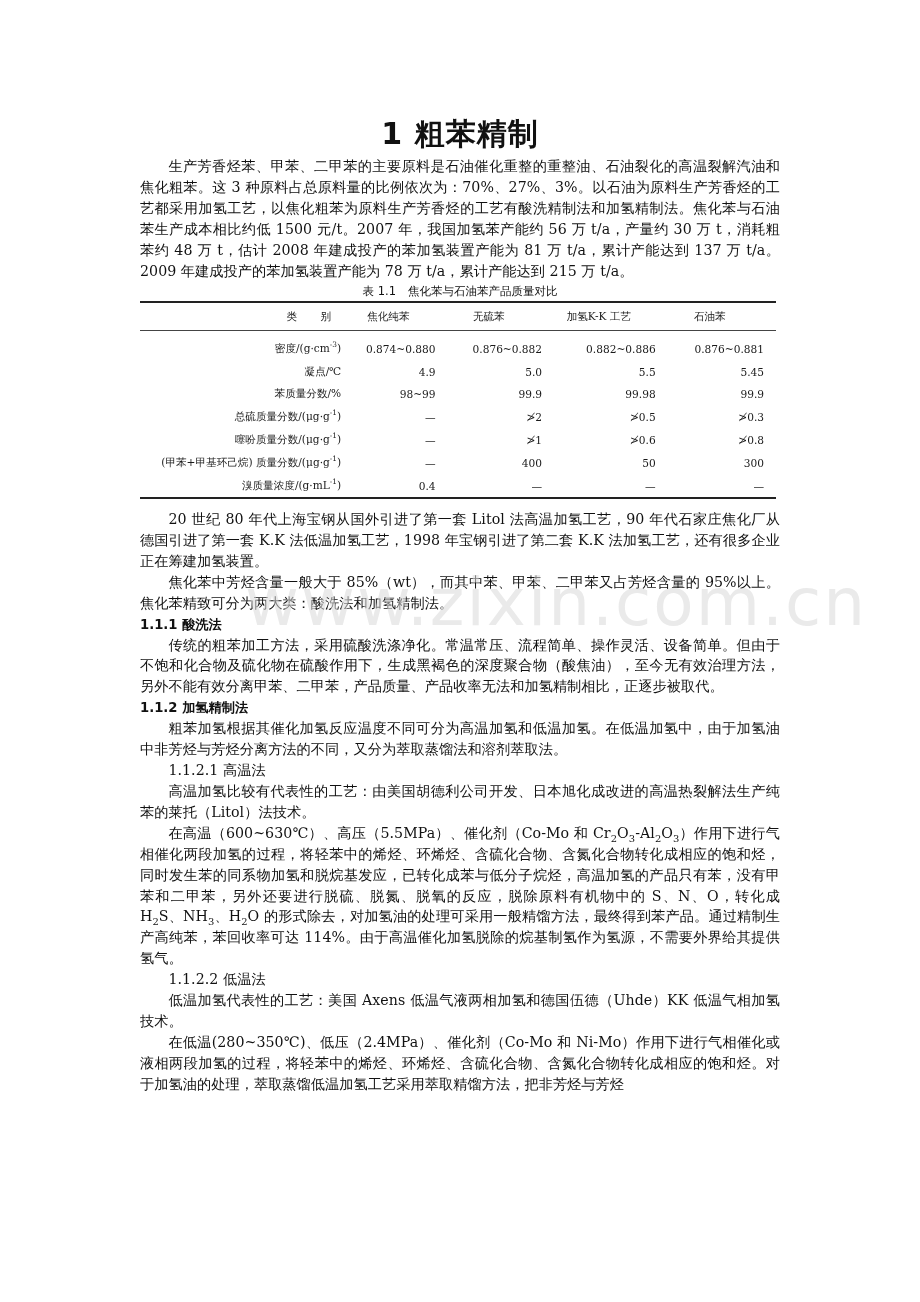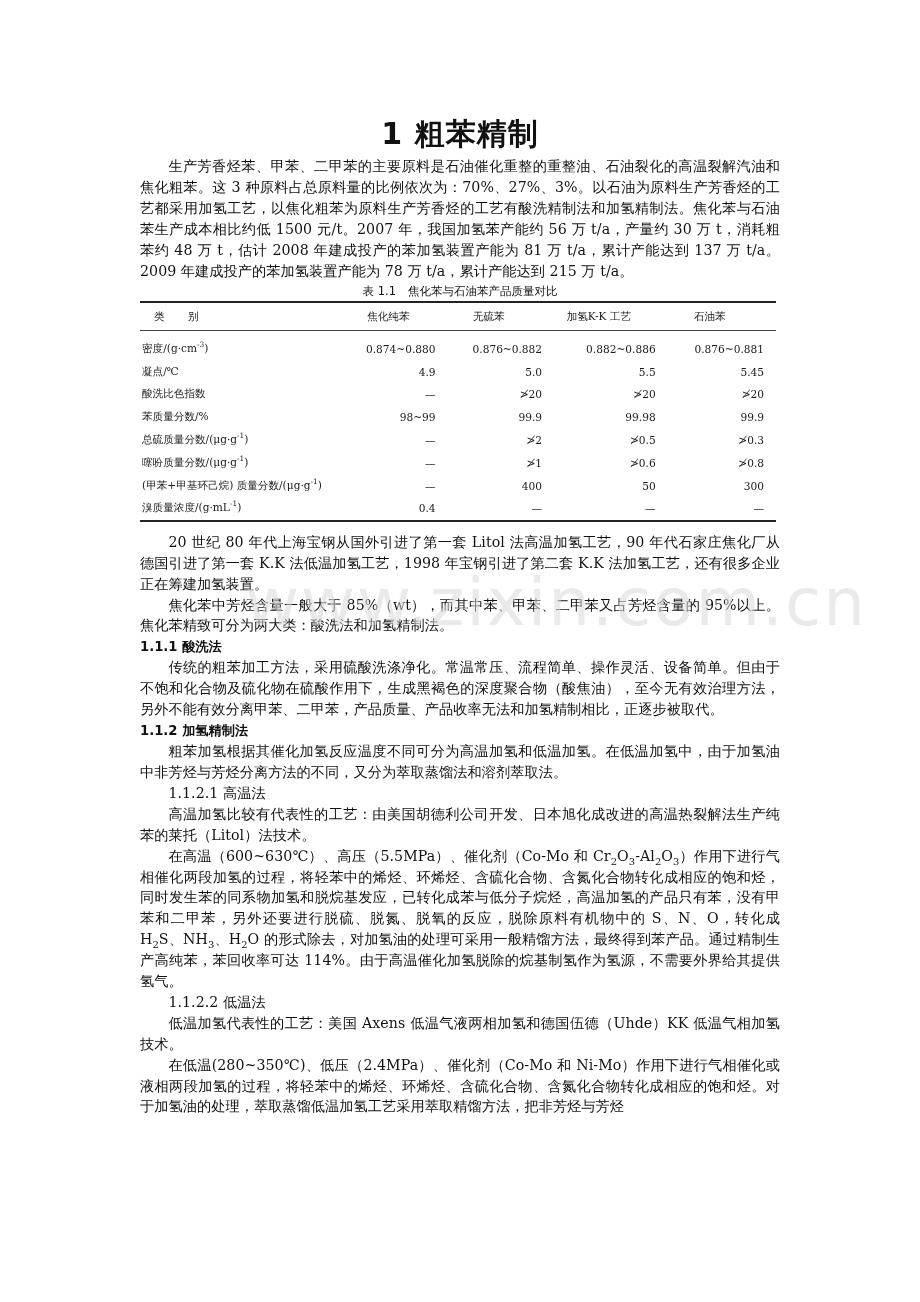--- a/index.html
+++ b/index.html
@@ -82,22 +82,22 @@
       font-weight: normal;
       height: 27px;
       text-align: center;
       padding: 0;
     }
     table.q td {
       height: 22.8px;
       padding: 0;
       text-align: right;
     }
-    table.q th.c0 { width: 190px; text-align: left; padding-left: 14px; letter-spacing: 10px; }
-    table.q td.c0 { text-align: left; padding-left: 2px; white-space: nowrap; }
+    table.q th.c0 { width: 190px; text-align: right; padding-left: 14px; letter-spacing: 10px; }
+    table.q td.c0 { text-align: right; padding-left: 2px; white-space: nowrap; }
     table.q .c1 { width: 98px; }
     table.q .c2 { width: 112px; }
     table.q .c3 { width: 120px; }
     table.q .c4 { width: 114px; padding-right: 12px; }
     table.q tbody tr:first-child td { padding-top: 6px; }
     sub, sup { font-size: 70%; line-height: 0; }
     .watermark {
       position: absolute;
       left: 245px;
       top: 564px;
@@ -144,27 +144,20 @@
         <td class="c4">0.876~0.881</td>
       </tr>
       <tr>
         <td class="c0"><span>凝点/℃</span><sup></sup><span></span></td>
         <td class="c1">4.9</td>
         <td class="c2">5.0</td>
         <td class="c3">5.5</td>
         <td class="c4">5.45</td>
       </tr>
       <tr>
-        <td class="c0"><span>酸洗比色指数</span><sup></sup><span></span></td>
-        <td class="c1">—</td>
-        <td class="c2">≯20</td>
-        <td class="c3">≯20</td>
-        <td class="c4">≯20</td>
-      </tr>
-      <tr>
         <td class="c0"><span>苯质量分数/%</span><sup></sup><span></span></td>
         <td class="c1">98~99</td>
         <td class="c2">99.9</td>
         <td class="c3">99.98</td>
         <td class="c4">99.9</td>
       </tr>
       <tr>
         <td class="c0"><span>总硫质量分数/(μg·g</span><sup>-1</sup><span>)</span></td>
         <td class="c1">—</td>
         <td class="c2">≯2</td>

